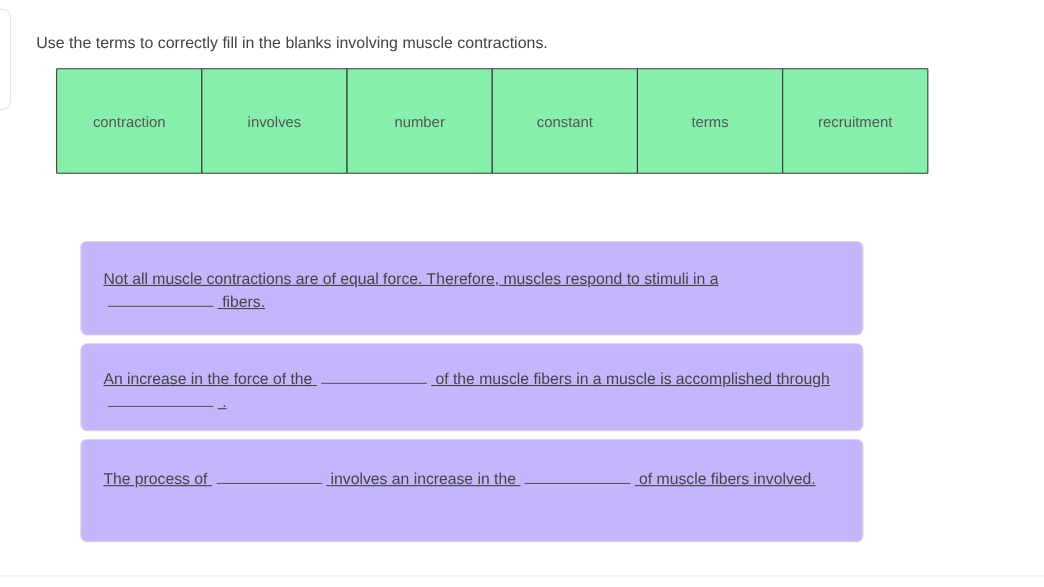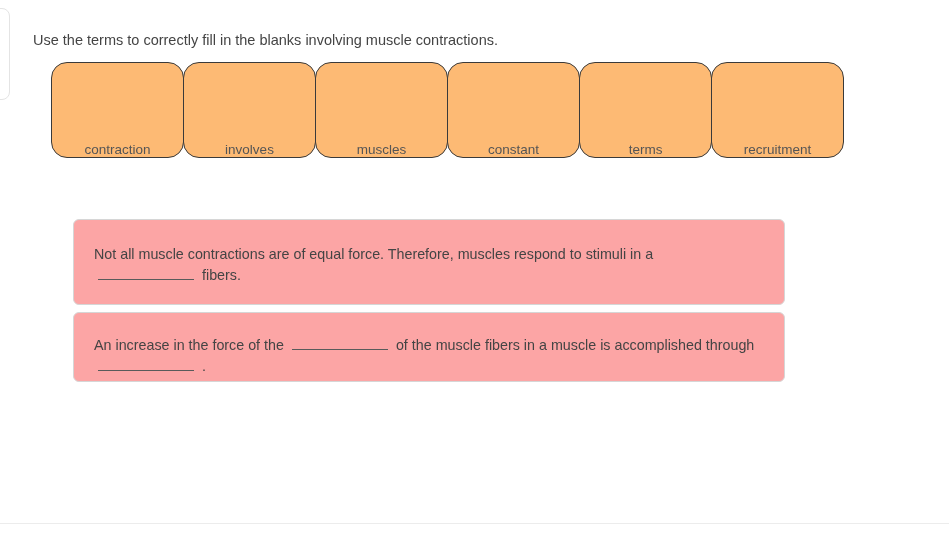--- a/index.html
+++ b/index.html
@@ -44,52 +44,53 @@
     position: absolute;
     left: 51px;
     top: 62px;
     width: 809px;
     height: 96px;
     display: flex;
   }
   .term-box {
     flex: 1 1 0;
     border: 1px solid #3a3a3a;
-    border-radius: 16px;
-    background: #fdba74;
+    border-radius: 1px;
+    background: #86efac;
     box-sizing: border-box;
     display: flex;
-    align-items: flex-end;
+    align-items: center;
     justify-content: center;
     margin-right: -1px;
   }
   .term-box:last-child { margin-right: 16px; }
   .term-label {
     font-size: 13.5px;
     color: #555555;
     text-align: center;
   }
 
   
   .sentences {
     position: absolute;
     left: 73px;
     top: 219px;
     width: 712px;
   }
   .sentence-card {
     border: 1px solid #d6d6d6;
     border-radius: 6px;
-    background: #fca5a5;
+    background: #c4b5fd;
     box-sizing: border-box;
     margin-bottom: 7px;
     padding: 24px 20px 22px 20px;
+    text-decoration: underline;
   }
   .sentence-card.c1 { height: 86px; }
-  .sentence-card.c2 { height: 70px; padding-top: 22px; }
+  .sentence-card.c2 { height: 80px; padding-top: 22px; }
   .sentence-card.c3 { height: 94px; padding-top: 26px; }
 
   .sentence-text {
     font-size: 14.3px;
     line-height: 21px;
     color: #444444;
   }
   .blank {
     display: inline-block;
     border-bottom: 1px solid #5a5a5a;
@@ -117,21 +118,21 @@
 <div class="prompt">Use the terms to correctly fill in the blanks involving muscle contractions.</div>
 
 <div class="term-bank">
   <div class="term-box">
     <span class="term-label">contraction</span>
   </div>
   <div class="term-box">
     <span class="term-label">involves</span>
   </div>
   <div class="term-box">
-    <span class="term-label">muscles</span>
+    <span class="term-label">number</span>
   </div>
   <div class="term-box">
     <span class="term-label">constant</span>
   </div>
   <div class="term-box">
     <span class="term-label">terms</span>
   </div>
   <div class="term-box">
     <span class="term-label">recruitment</span>
   </div>
@@ -150,16 +151,25 @@
   <div class="sentence-card c2">
     <div class="sentence-text">
       <span>An increase in the force of the</span>
       <span class="blank w1"></span>
       <span>of the muscle fibers in a muscle is accomplished through</span>
       <span class="blank w1"></span>
       <span>.</span>
     </div>
   </div>
 
+  <div class="sentence-card c3">
+    <div class="sentence-text">
+      <span>The process of</span>
+      <span class="blank w1"></span>
+      <span>involves an increase in the</span>
+      <span class="blank w1"></span>
+      <span>of muscle fibers involved.</span>
+    </div>
+  </div>
 
 </div>
 
 <div class="bottom-rule"></div>
 
 </body></html>

